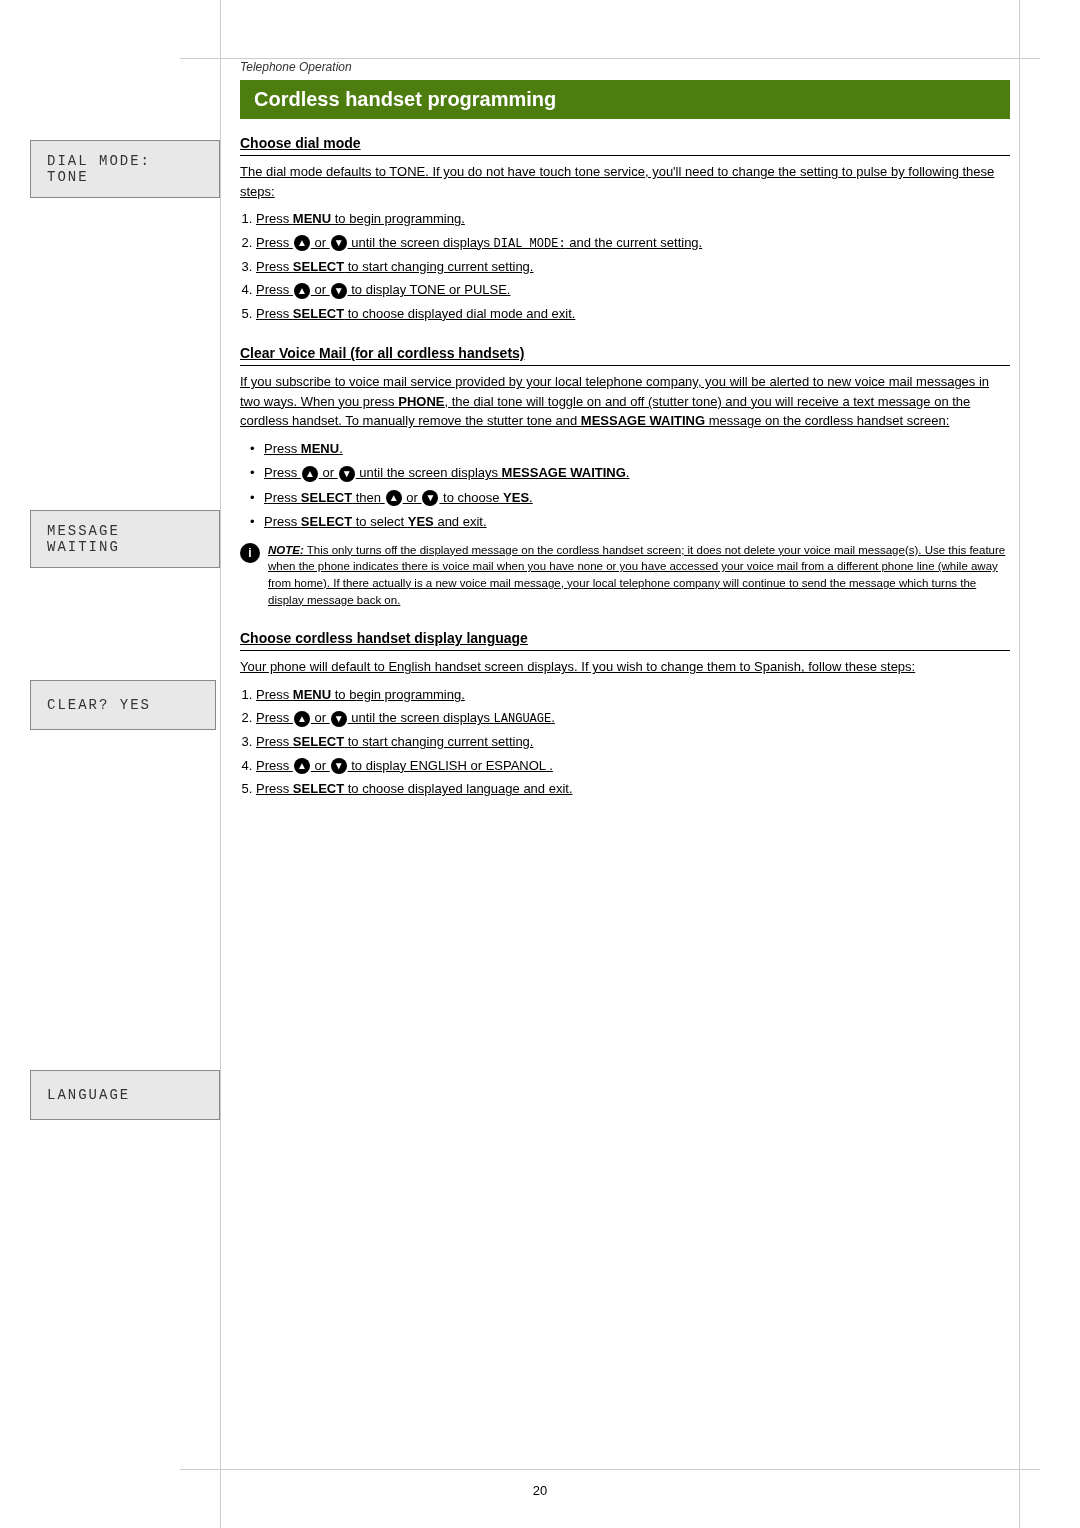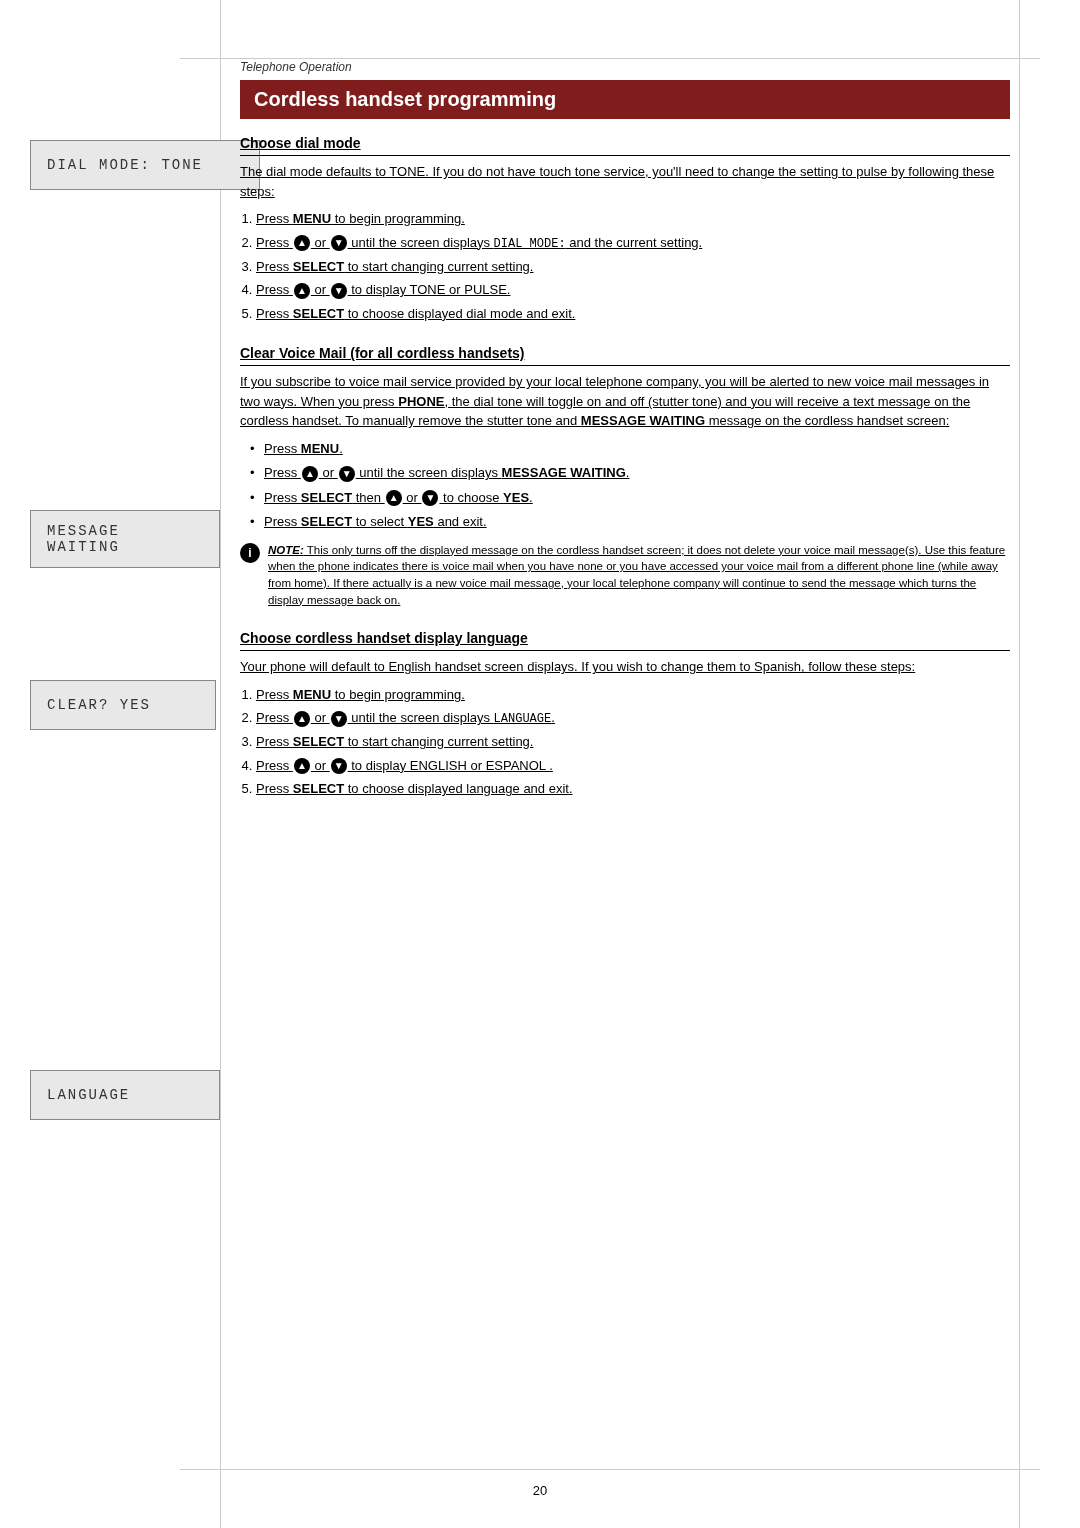--- a/index.html
+++ b/index.html
@@ -70,21 +70,21 @@
     
     .section-header {
       font-style: italic;
       font-size: 12px;
       color: #333333;
       margin-bottom: 6px;
     }
 
     
     .title-bar {
-      background: #7f1d1d;
+      background: #4d7c0f;
       color: #ffffff;
       font-size: 20px;
       font-weight: bold;
       padding: 8px 14px;
       margin-bottom: 16px;
     }
 
     
     .subsection-heading {
       font-size: 14px;
@@ -214,21 +214,21 @@
       transform: translateX(-50%);
       font-size: 13px;
       color: #000000;
     }
 
     
     .lcd-dial-mode {
       position: absolute;
       left: 30px;
       top: 140px;
-      width: 230px;
+      width: 190px;
     }
 
     .lcd-message-waiting {
       position: absolute;
       left: 30px;
       top: 510px;
       width: 190px;
     }
 
     .lcd-clear-yes {

